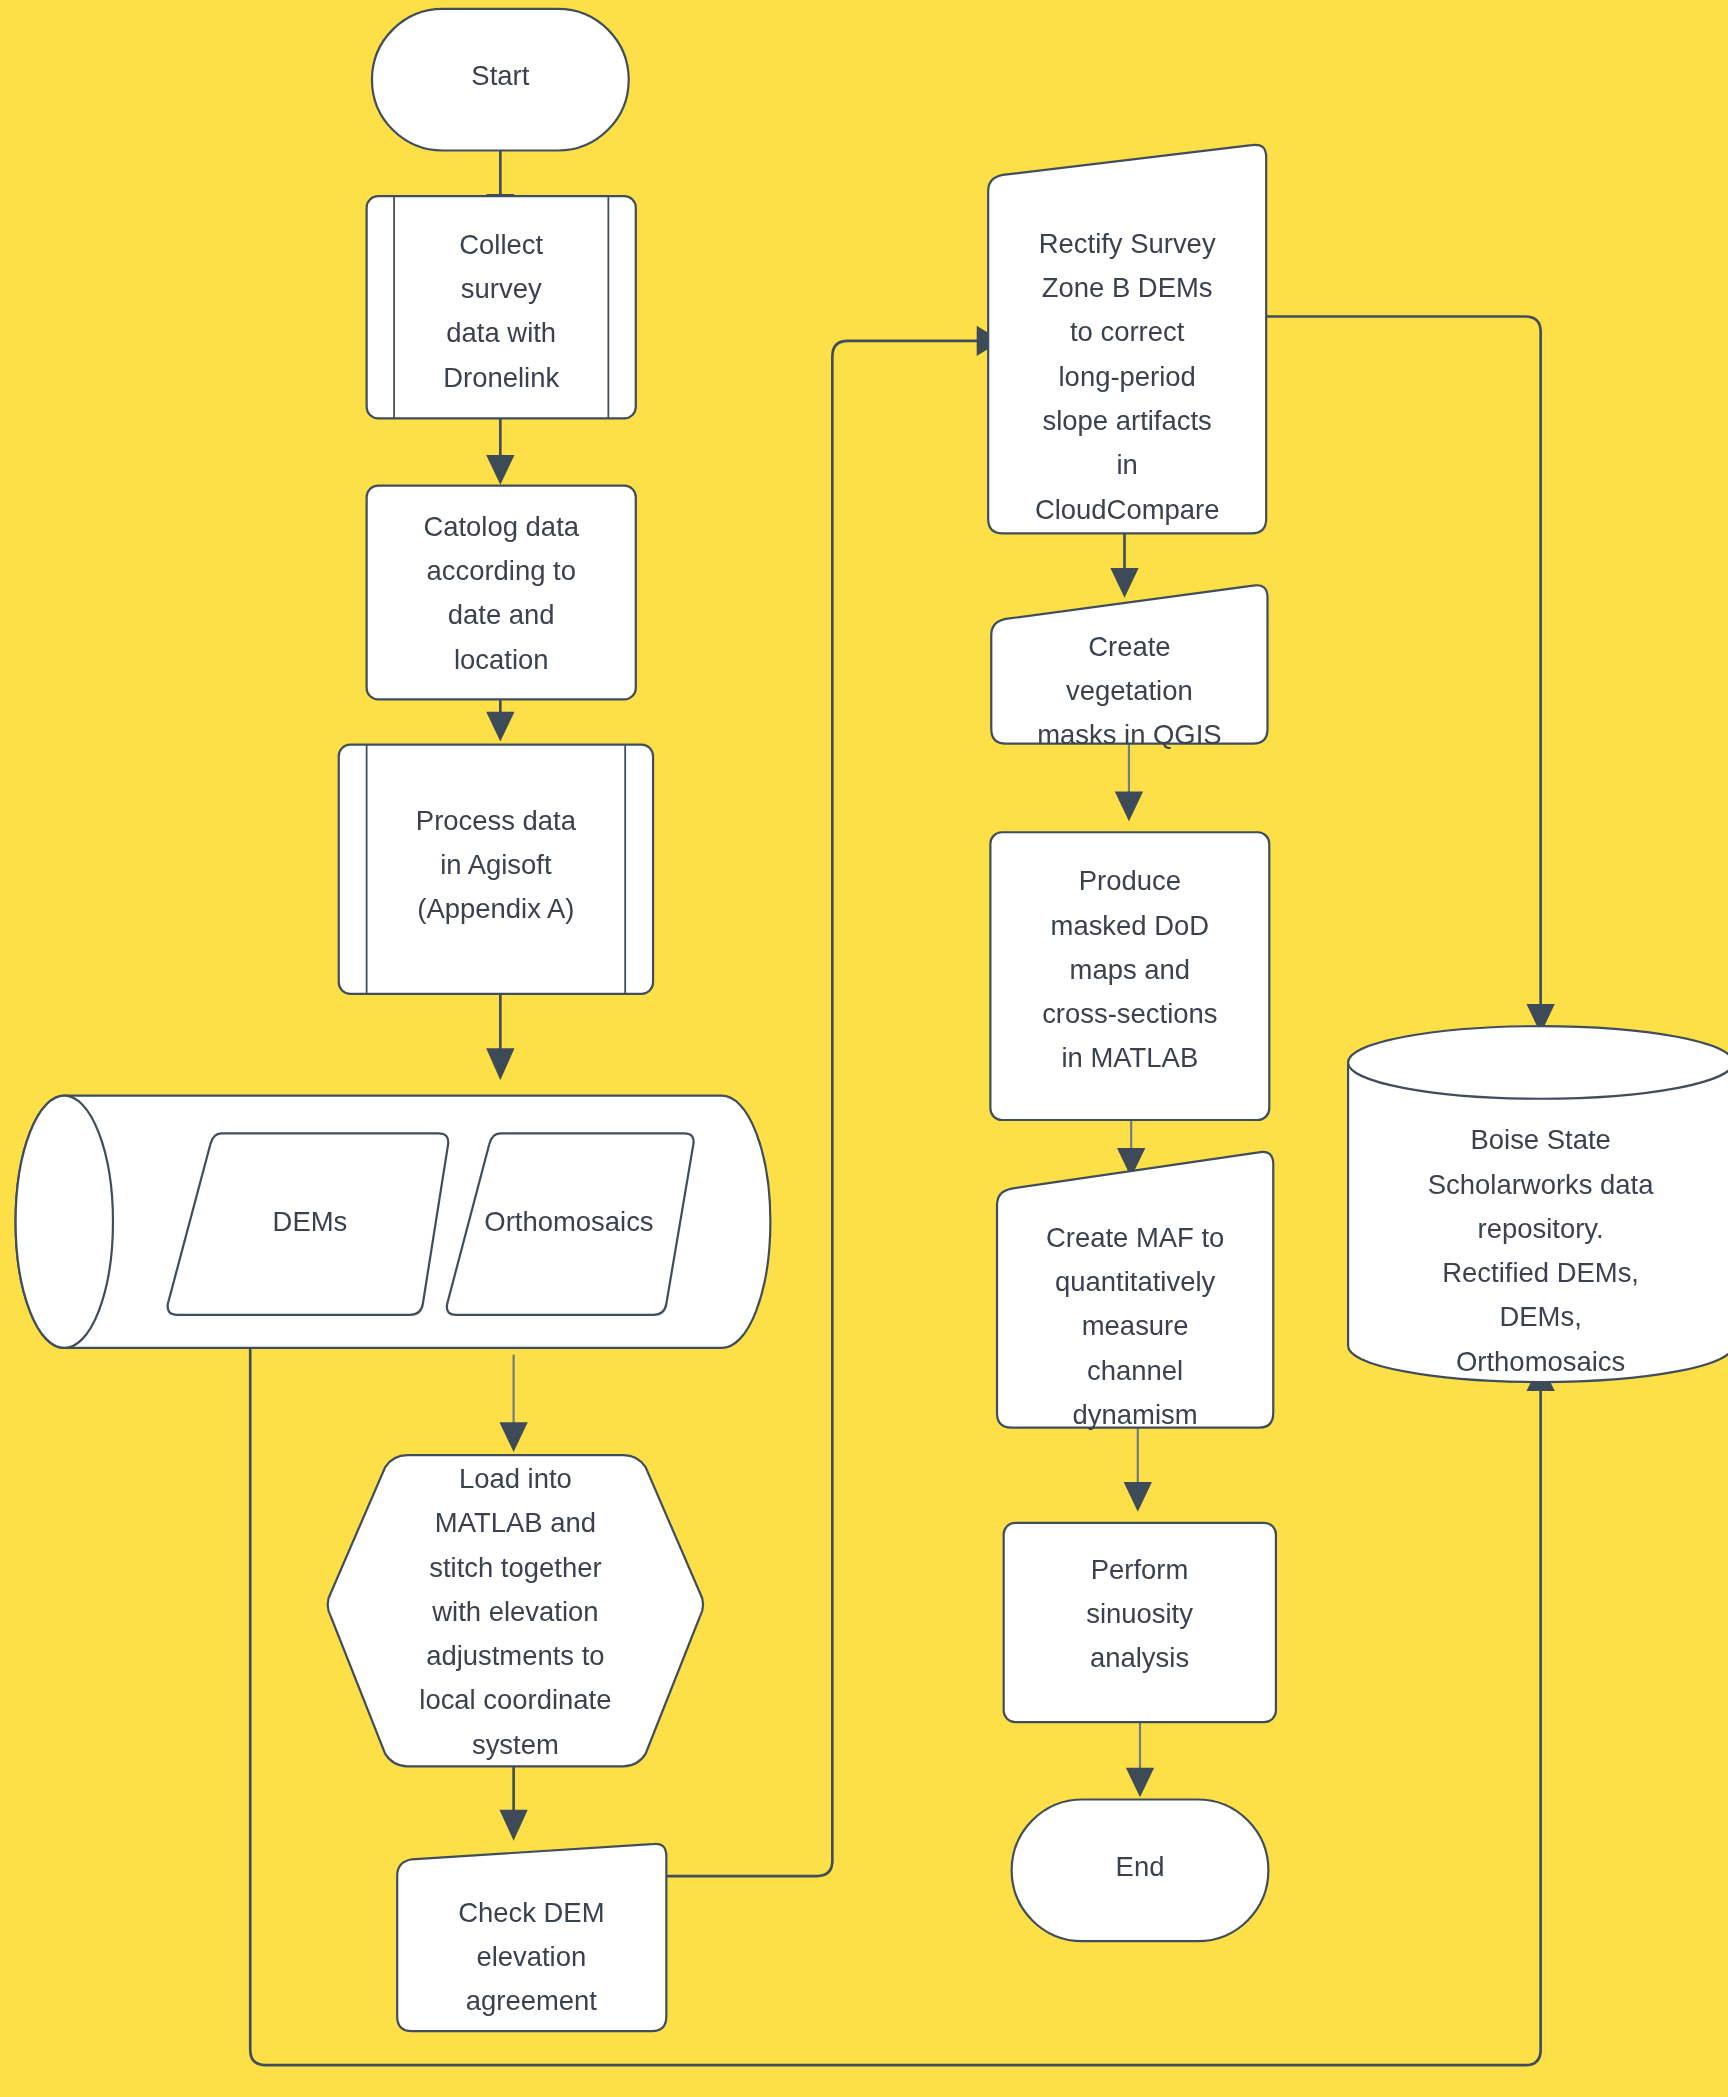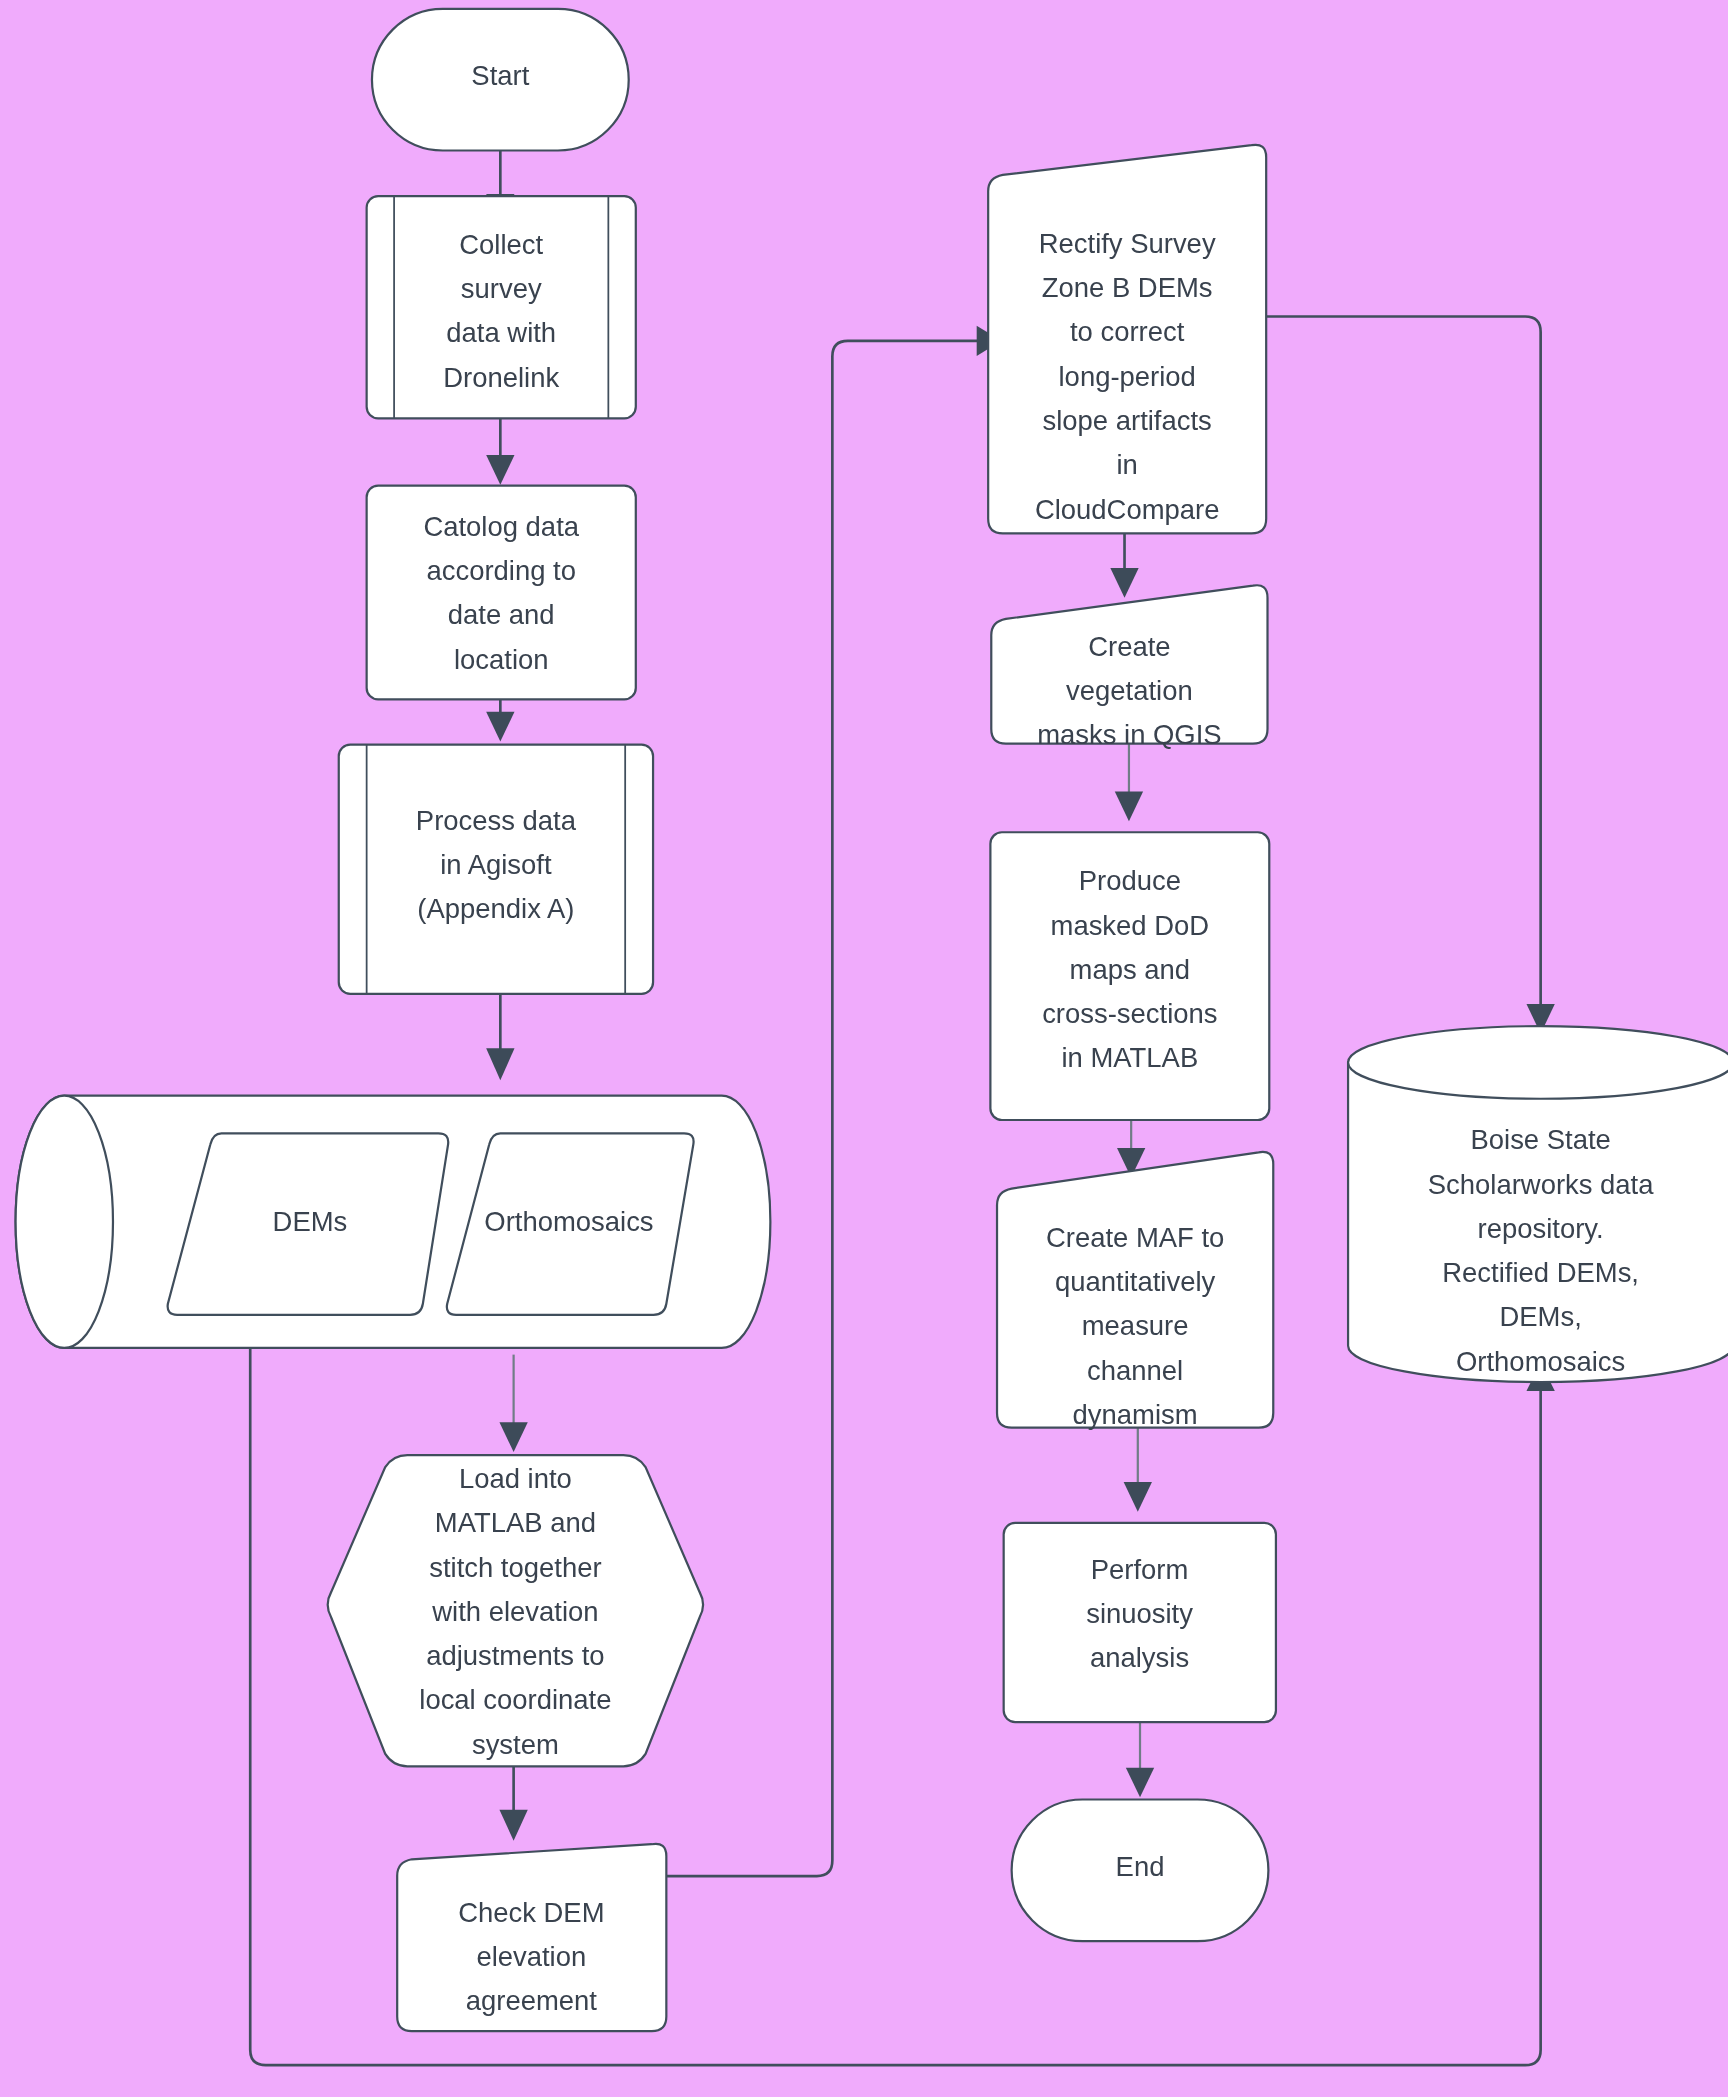--- a/index.html
+++ b/index.html
@@ -1,17 +1,17 @@
 <!DOCTYPE html>
 <html style="font-size:7px"><head>
 <meta charset="utf-8">
 <style>
   html,body{margin:0;padding:0;background:#ffffff;}
   body{font-family:"Liberation Sans", sans-serif;}
-  #sheet{position:relative;width:1728px;height:2097px;background:#f0abfc;overflow:hidden;}
+  #sheet{position:relative;width:1728px;height:2097px;background:#fde047;overflow:hidden;}
   svg#flow{position:absolute;inset:0;width:1728px;height:2097px;display:block;}
   .shape{fill:#ffffff;stroke:#404e5c;stroke-width:5;}
   .shape-thin{fill:none;stroke:#404e5c;stroke-width:4;}
   .conn{fill:none;stroke:#404e5c;stroke-width:6;stroke-linecap:butt;stroke-linejoin:round;}
   .conn-thin{fill:none;stroke:#707c87;stroke-width:5;}
   .arrowhead{fill:#3d4b59;stroke:none;}
   .lbl{fill:#39424e;font-family:"Liberation Sans", sans-serif;font-size:62px;text-anchor:middle;dominant-baseline:middle;}
 </style>
 </head>
 <body>

